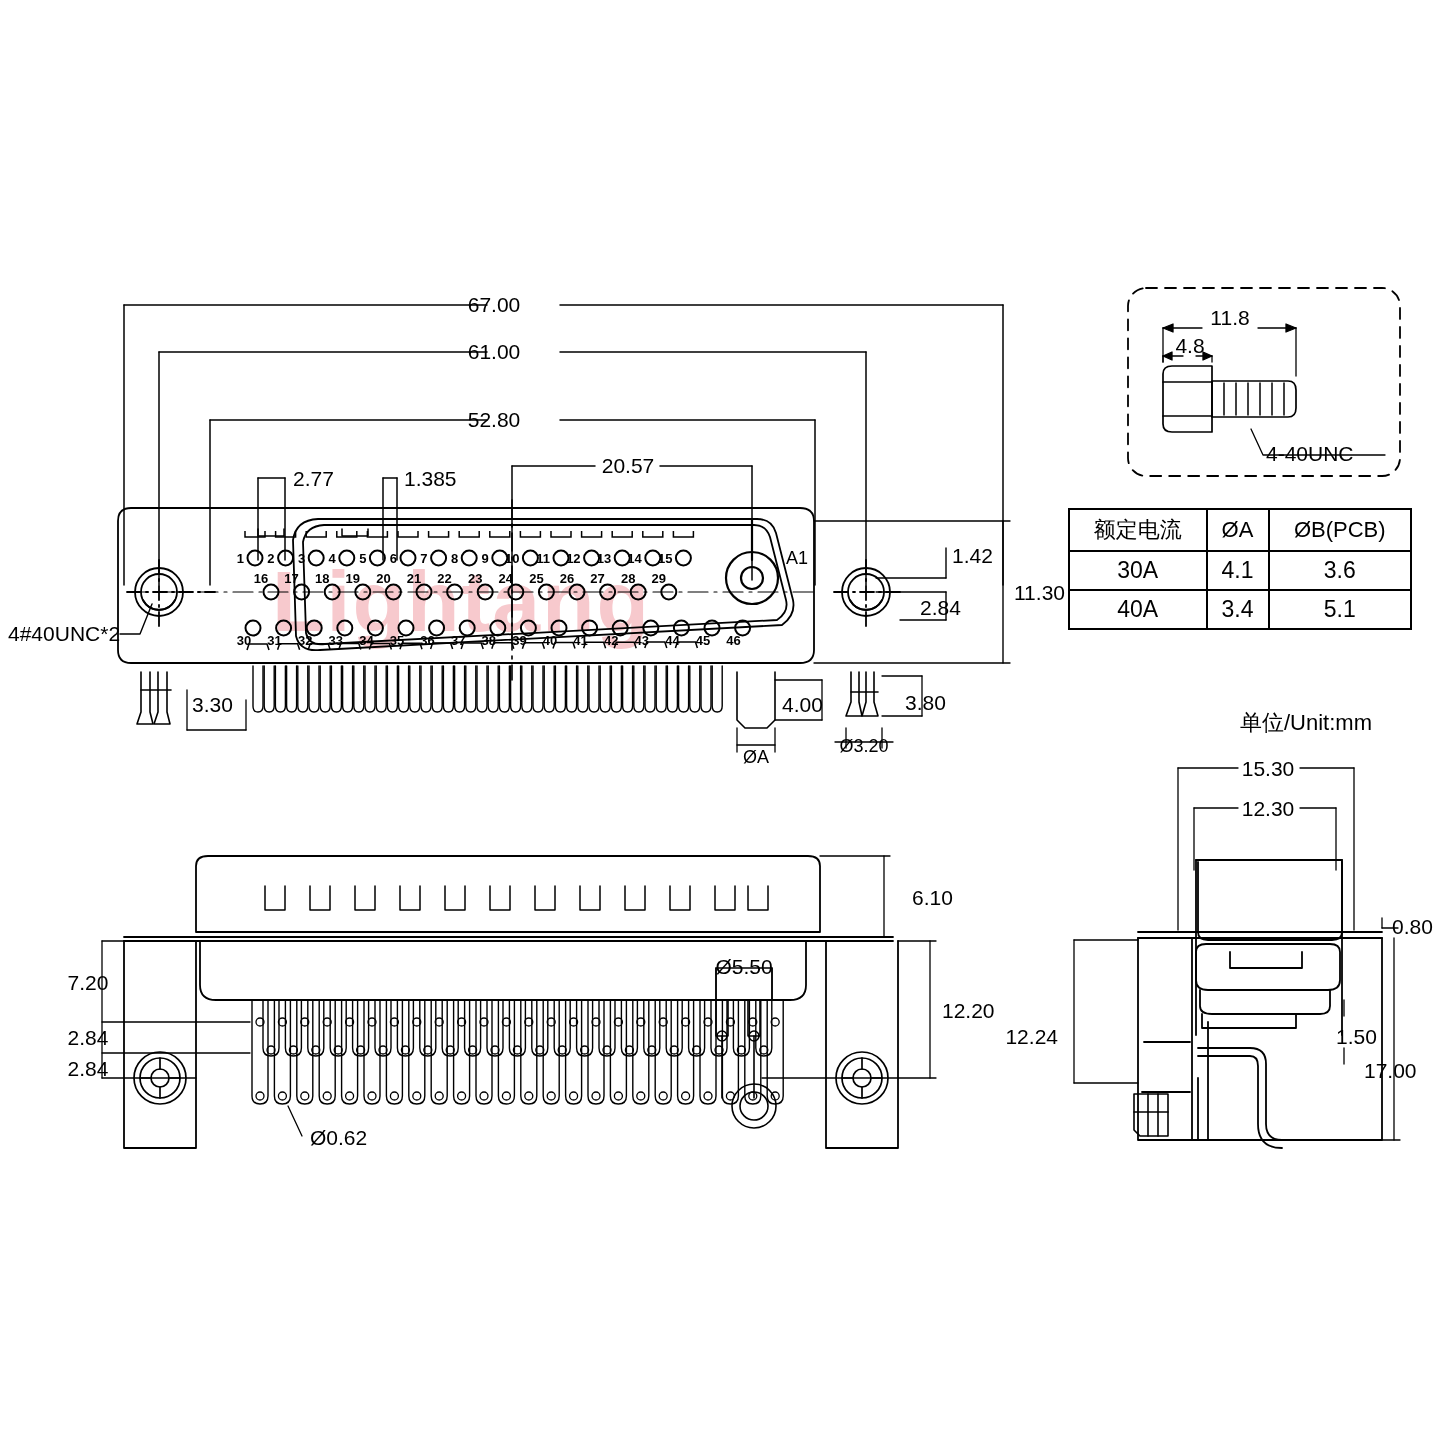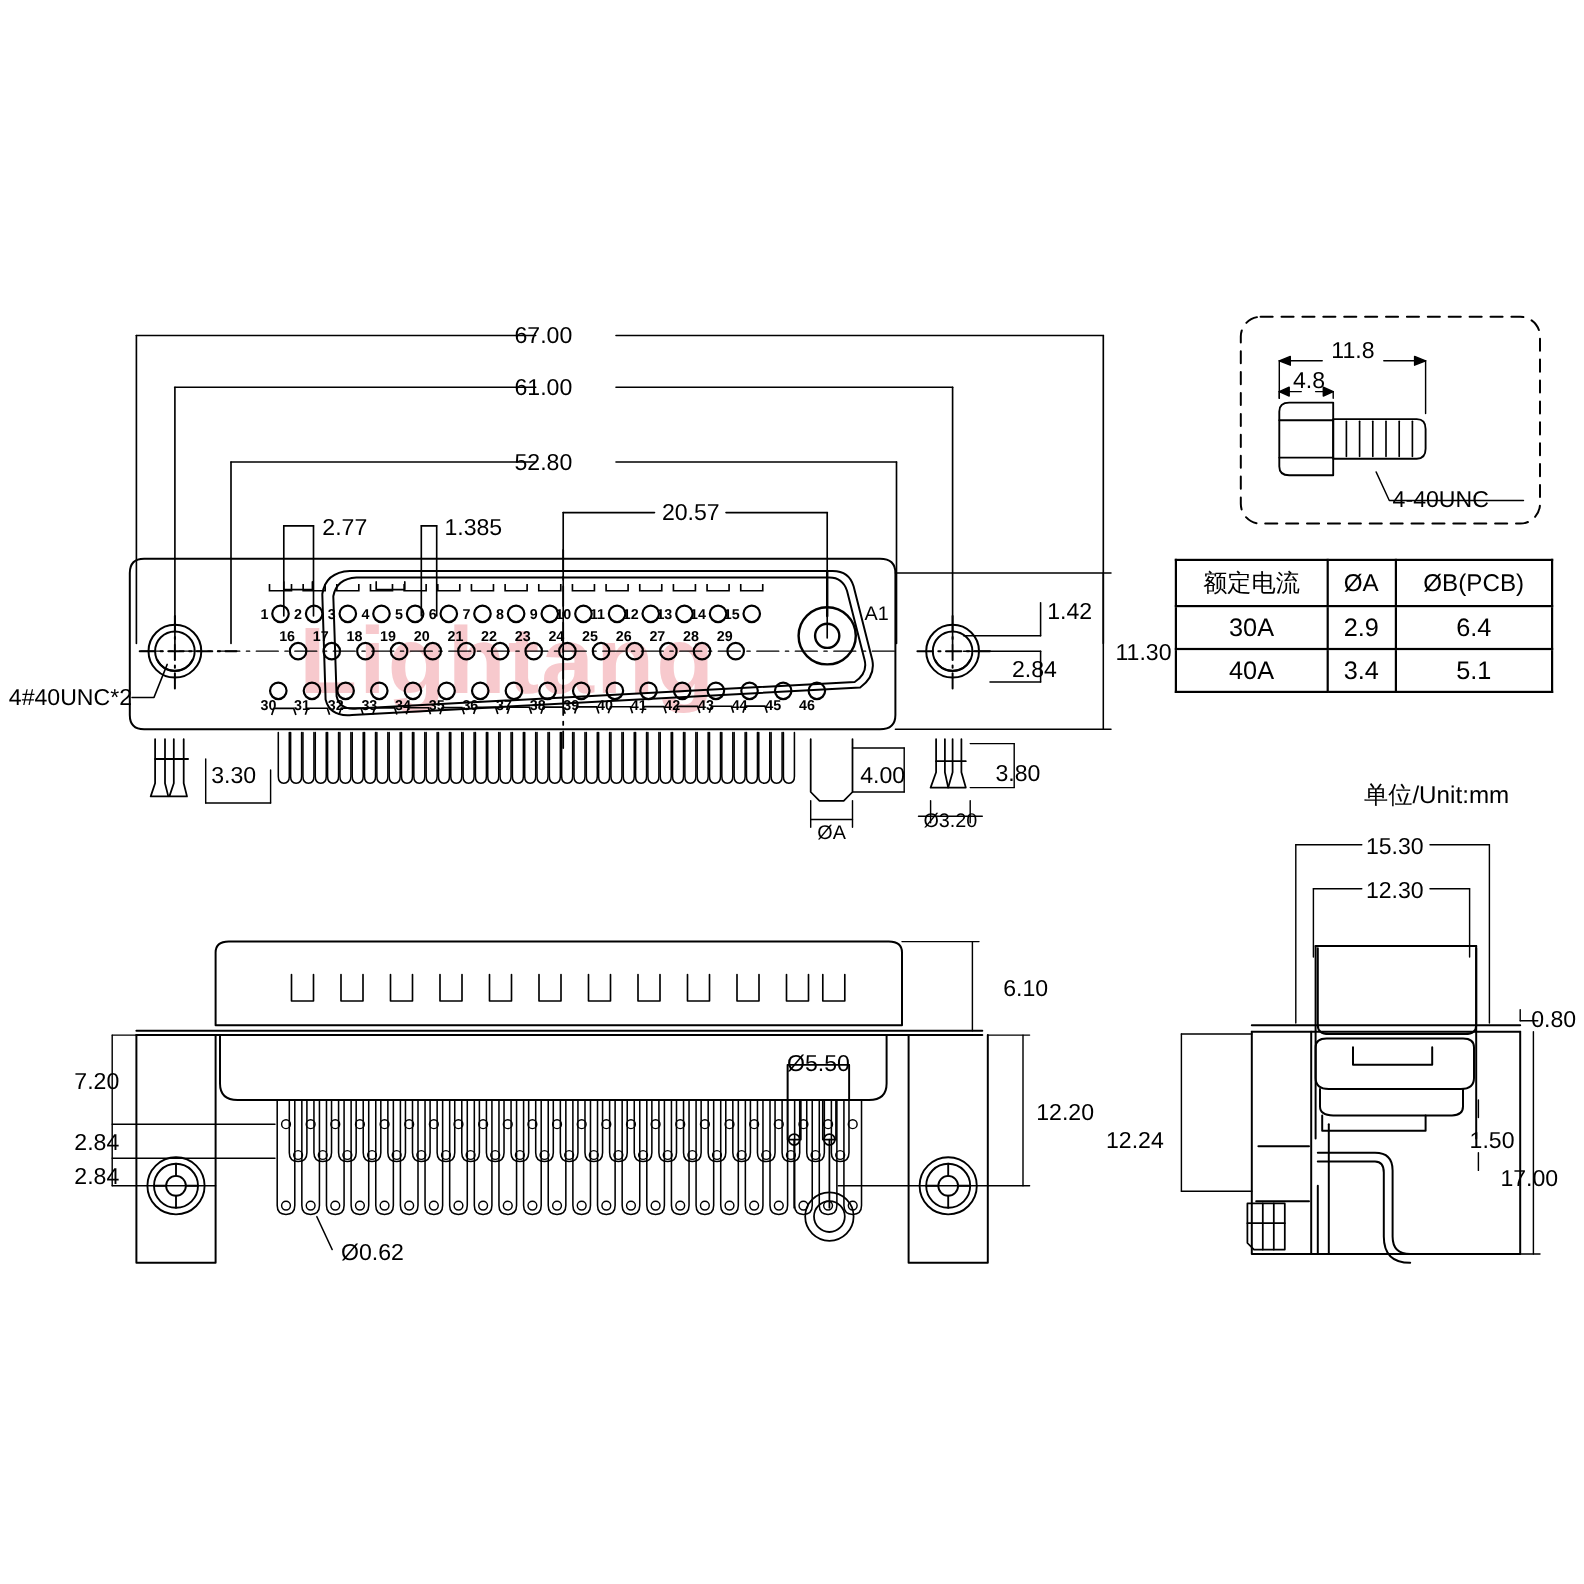--- a/index.html
+++ b/index.html
@@ -758,22 +758,22 @@
     <thead>
       <tr>
         <td class="hdr">额定电流</td>
         <td class="hdr">ØA</td>
         <td class="hdr">ØB(PCB)</td>
       </tr>
     </thead>
     <tbody>
       <tr>
         <td>30A</td>
-        <td>2.9</td>
-        <td>6.4</td>
+        <td>4.1</td>
+        <td>3.6</td>
       </tr>
       <tr>
         <td>40A</td>
         <td>3.4</td>
         <td>5.1</td>
       </tr>
     </tbody>
   </table>
 
   <div class="unit" style="left:1240px;top:708px;">单位/Unit:mm</div>

